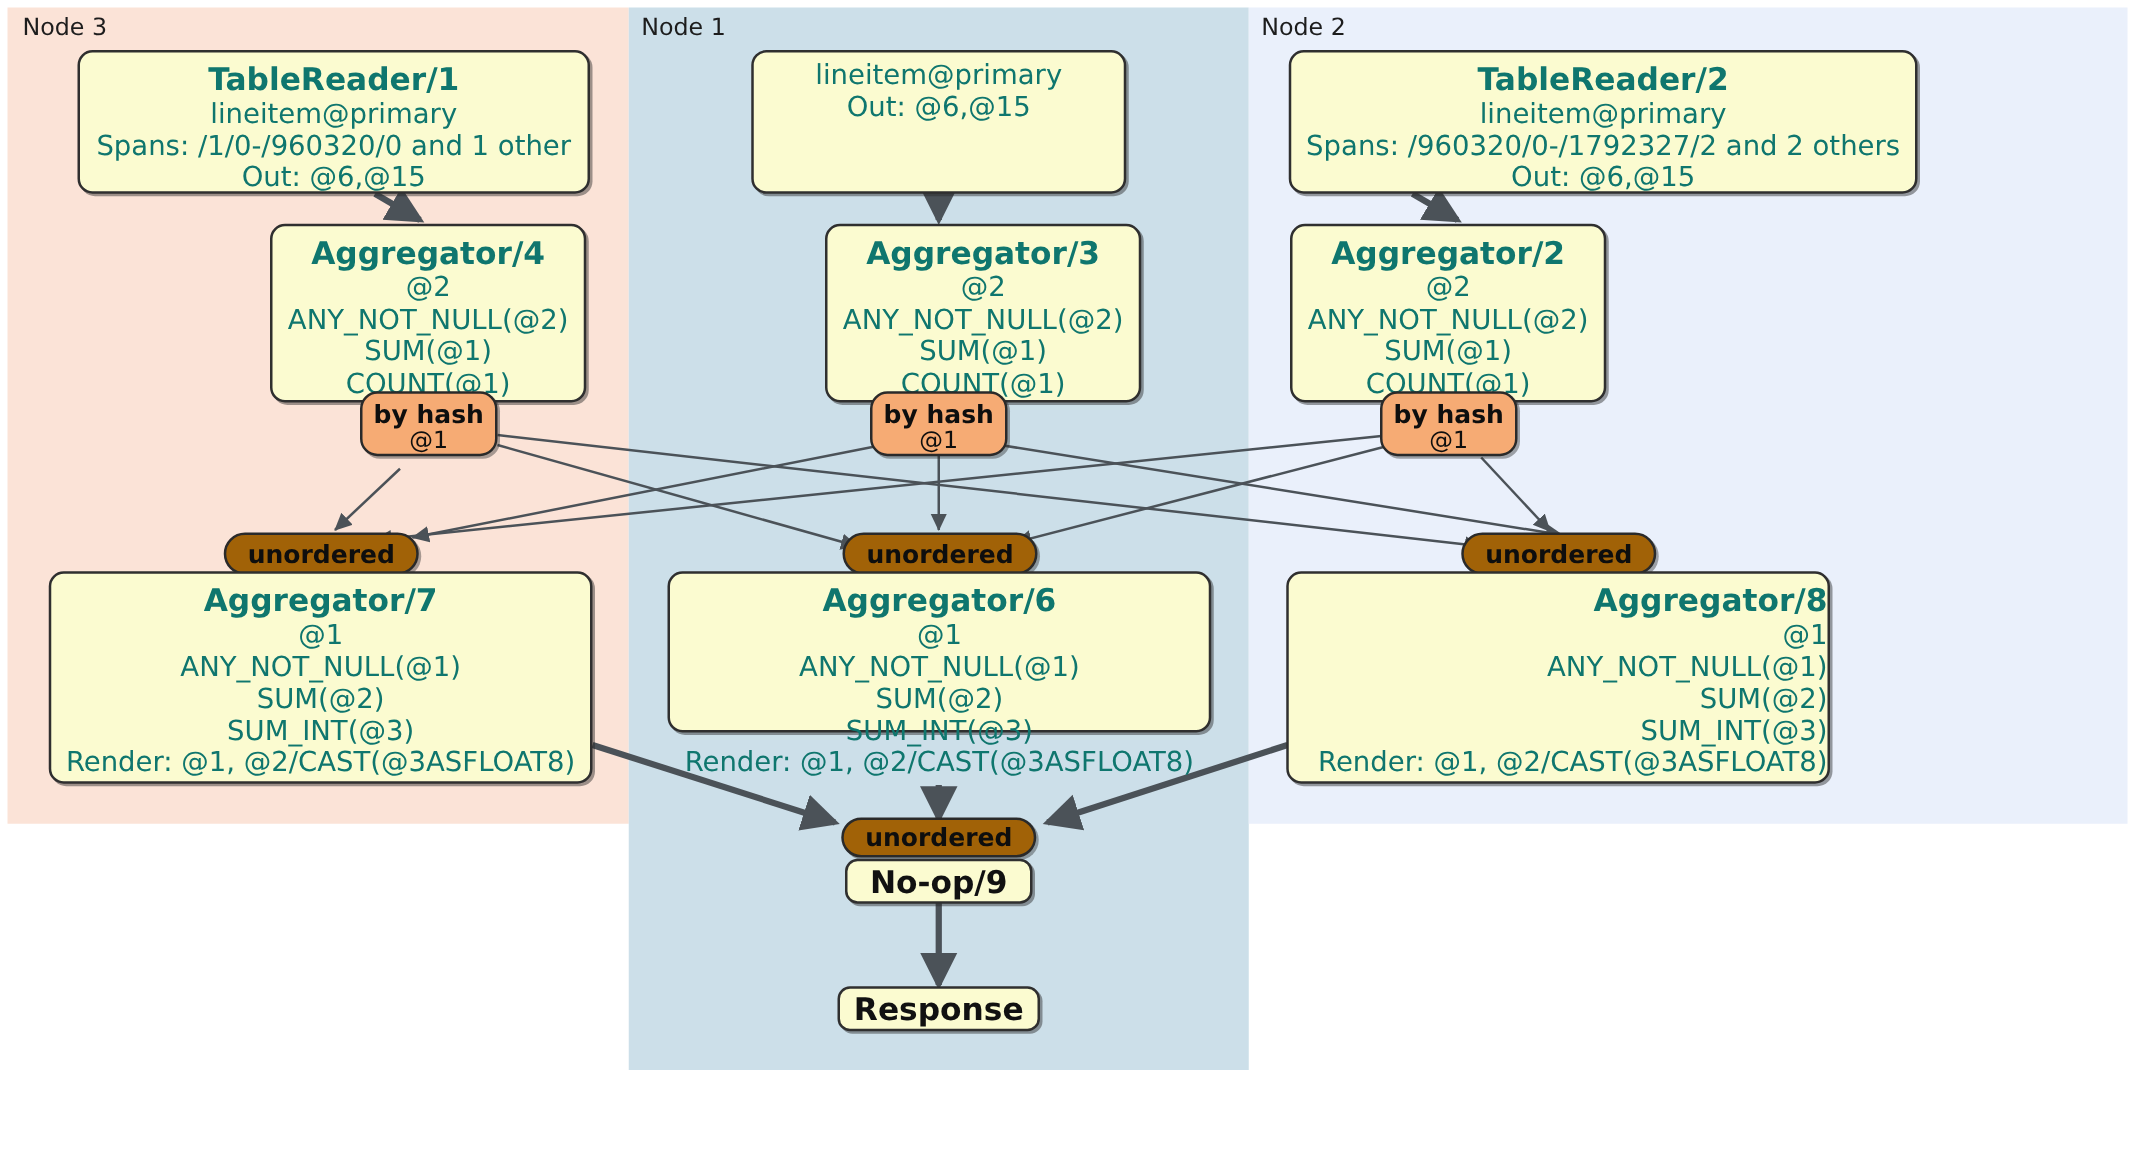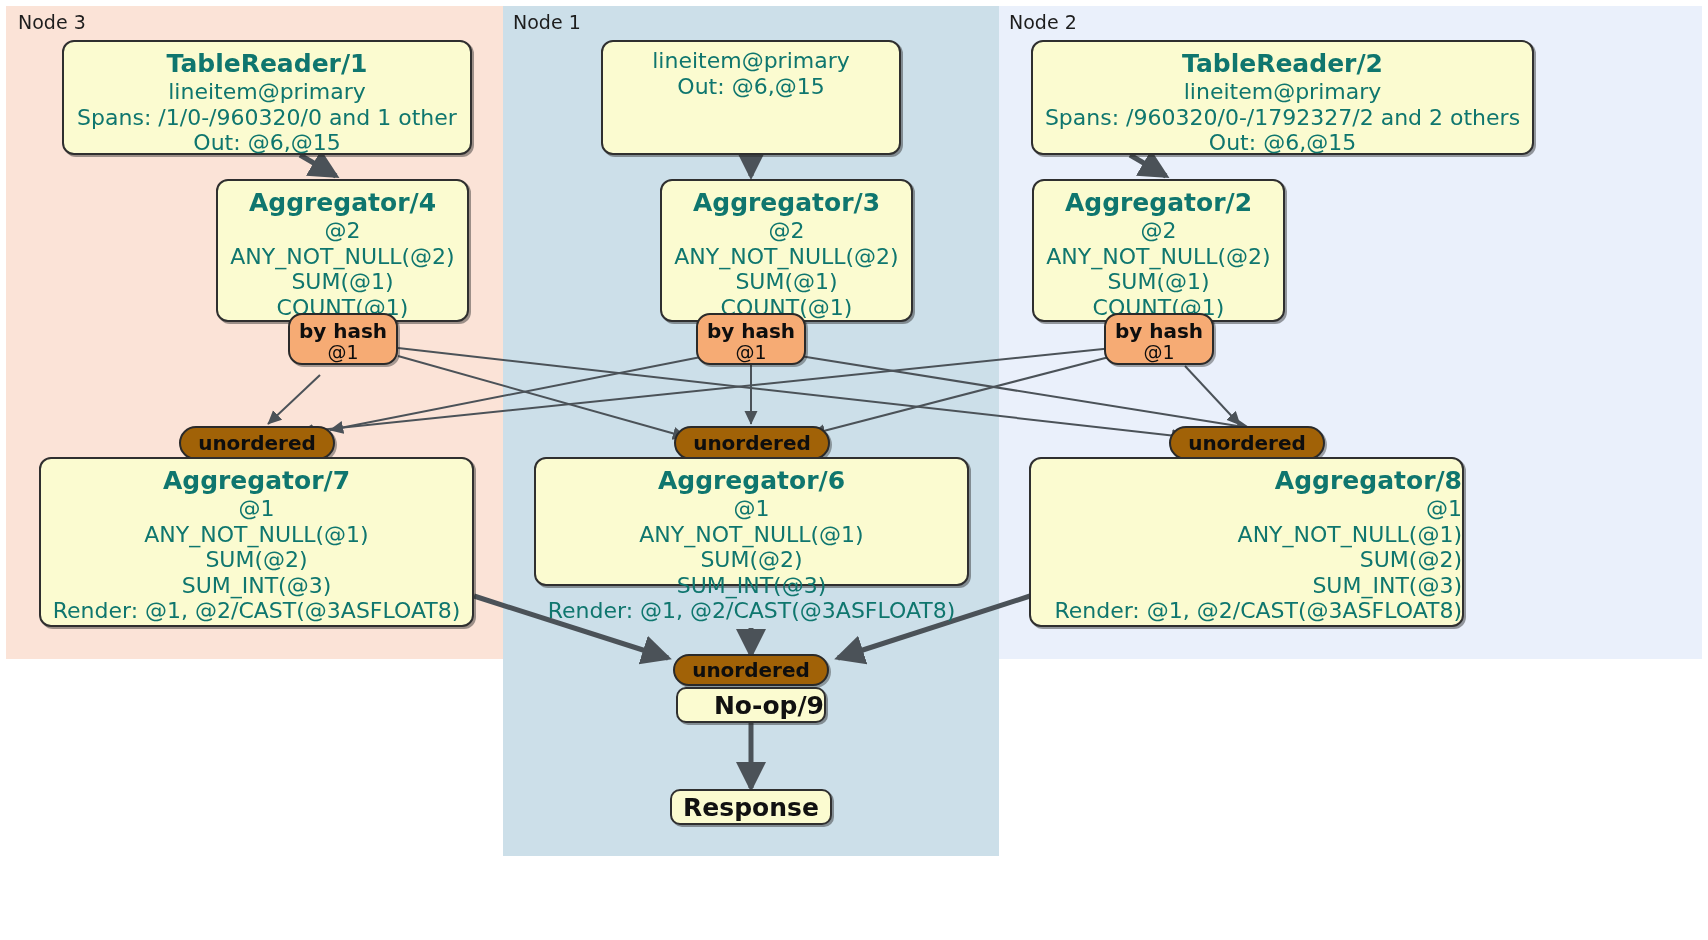--- a/index.html
+++ b/index.html
@@ -197,21 +197,21 @@
     <span class="ln">ANY_NOT_NULL(@1)</span>
     <span class="ln">SUM(@2)</span>
     <span class="ln">SUM_INT(@3)</span>
     <span class="ln">Render: @1, @2/CAST(@3ASFLOAT8)</span>
   </div>
 
   <div class="pill unordered" style="left:673px;top:654px;width:156px;height:32px;">
     <span>unordered</span>
   </div>
 
-  <div class="small-box" style="left:676px;top:687px;width:150px;height:36px;justify-content:flex-end;">
+  <div class="small-box" style="left:676px;top:687px;width:150px;height:36px;">
     <span>No-op/9</span>
   </div>
 
   <div class="small-box" style="left:670px;top:789px;width:162px;height:36px;">
     <span>Response</span>
   </div>
 
 </div>
 
 </body></html>

